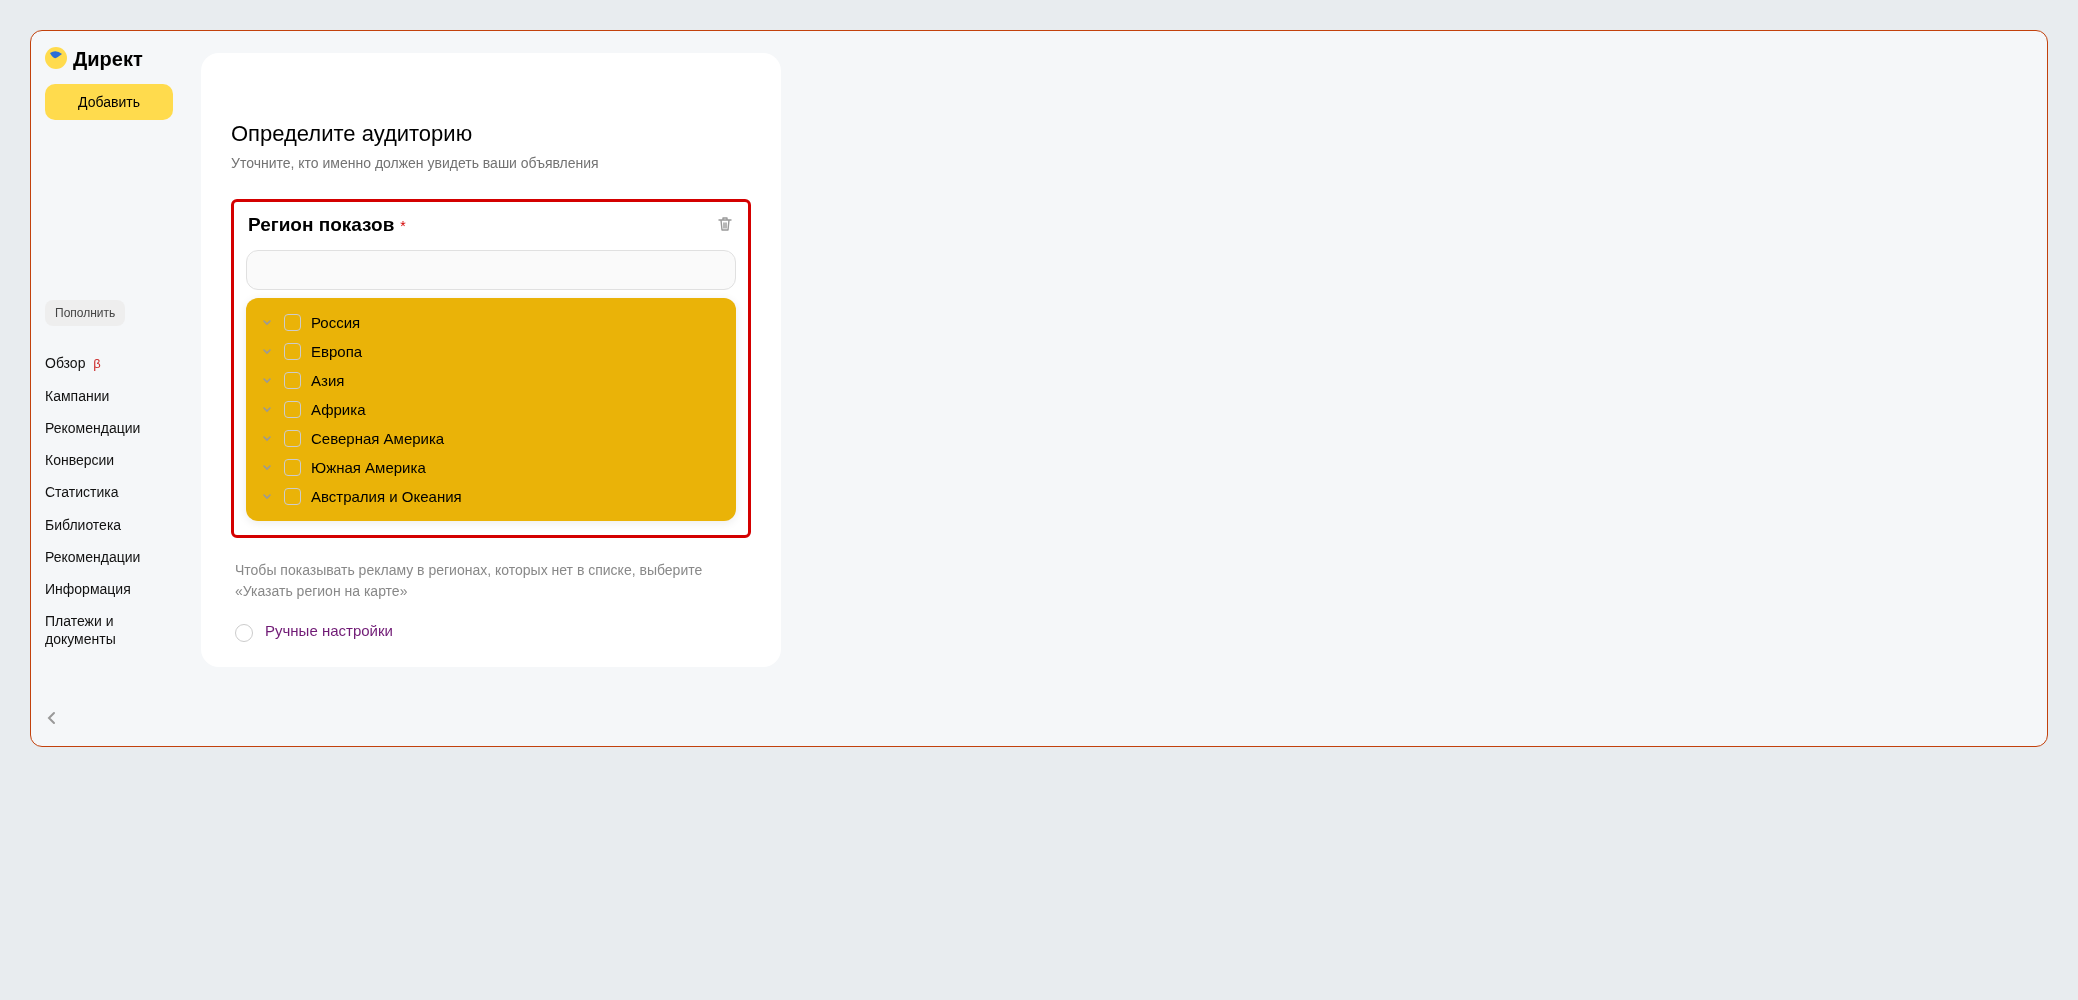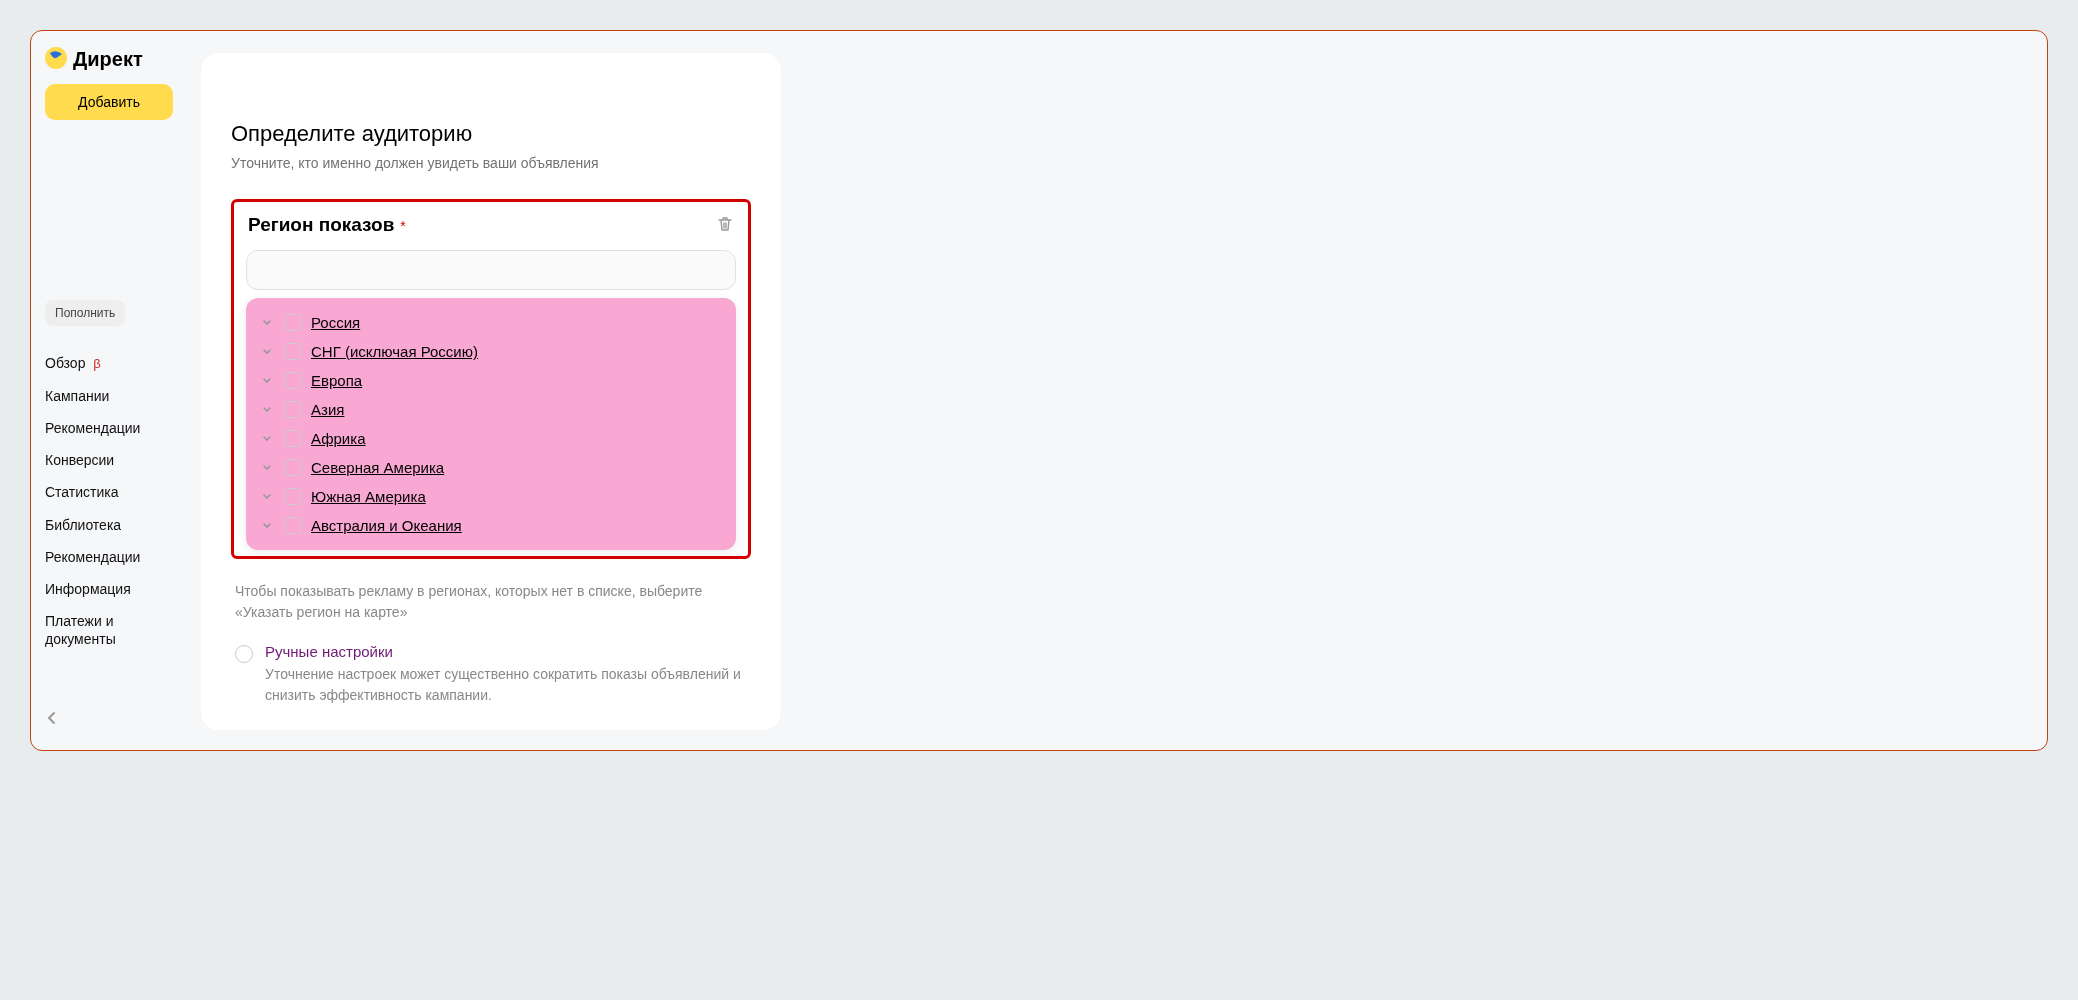--- a/index.html
+++ b/index.html
@@ -90,21 +90,21 @@
     }
     .card-subtitle {
       font-size: 14px;
       color: #737373;
       margin-bottom: 28px;
     }
     
     .region-block {
       border: 3px solid #d40000;
       border-radius: 6px;
-      padding: 12px 12px 6px 12px;
+      padding: 12px 12px 14px 12px;
       margin-bottom: 22px;
     }
     .region-header {
       display: flex;
       justify-content: space-between;
       align-items: center;
       margin-bottom: 14px;
       padding: 0 2px;
     }
     .region-title {
@@ -117,25 +117,24 @@
       width: 100%;
       height: 40px;
       border: 1px solid #e0e0e0;
       border-radius: 12px;
       padding: 0 14px;
       font-size: 14px;
       background: #fafafa;
       margin-bottom: 8px;
     }
     .region-dropdown {
-      background: #f9a8d4;
+      background: #eab308;
       border-radius: 12px;
       box-shadow: 0 2px 10px rgba(0,0,0,0.08);
       padding: 10px 8px;
-      text-decoration: underline;
     }
     .region-item {
       display: flex;
       align-items: center;
       gap: 10px;
       padding: 6px 6px;
     }
     .chev {
       color: #999;
       font-size: 12px;
@@ -279,29 +278,20 @@
             <span class="checkbox"></span>
             <span class="region-label">Россия</span>
           </div>
           <div class="region-item">
             <span class="chev">
                 <svg width="10" height="10" viewBox="0 0 10 10">
                   <path d="M2 3l3 3 3-3" stroke="#999" stroke-width="1.6" fill="none" stroke-linecap="round"></path>
                 </svg>
               </span>
             <span class="checkbox"></span>
-            <span class="region-label">СНГ (исключая Россию)</span>
-          </div>
-          <div class="region-item">
-            <span class="chev">
-                <svg width="10" height="10" viewBox="0 0 10 10">
-                  <path d="M2 3l3 3 3-3" stroke="#999" stroke-width="1.6" fill="none" stroke-linecap="round"></path>
-                </svg>
-              </span>
-            <span class="checkbox"></span>
             <span class="region-label">Европа</span>
           </div>
           <div class="region-item">
             <span class="chev">
                 <svg width="10" height="10" viewBox="0 0 10 10">
                   <path d="M2 3l3 3 3-3" stroke="#999" stroke-width="1.6" fill="none" stroke-linecap="round"></path>
                 </svg>
               </span>
             <span class="checkbox"></span>
             <span class="region-label">Азия</span>
@@ -344,18 +334,17 @@
           </div>
         </div>
       </div>
 
       <p class="hint-text">Чтобы показывать рекламу в регионах, которых нет в списке, выберите «Указать регион на карте»</p>
 
       <div class="manual">
         <span class="radio"></span>
         <div class="manual-text">
           <div class="manual-title">Ручные настройки</div>
-          <div class="manual-desc">Уточнение настроек может существенно сократить показы объявлений и снизить эффективность кампании.</div>
         </div>
       </div>
     </div>
   </main>
 </div>
 
 </body></html>

